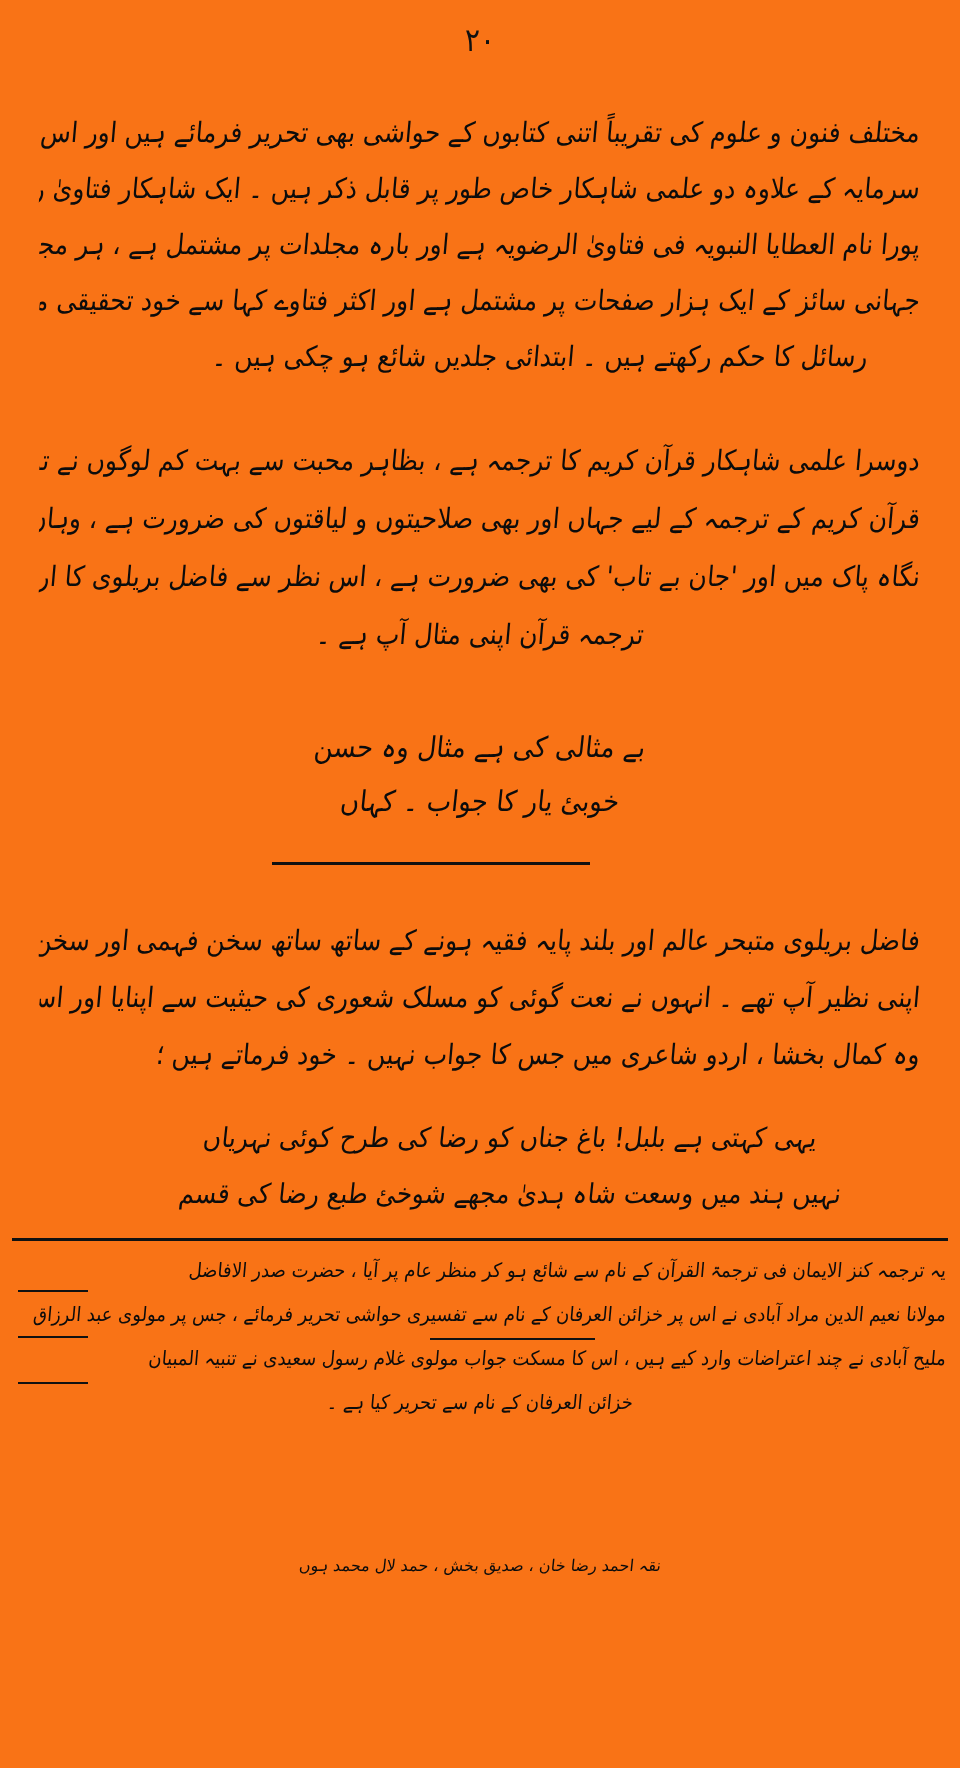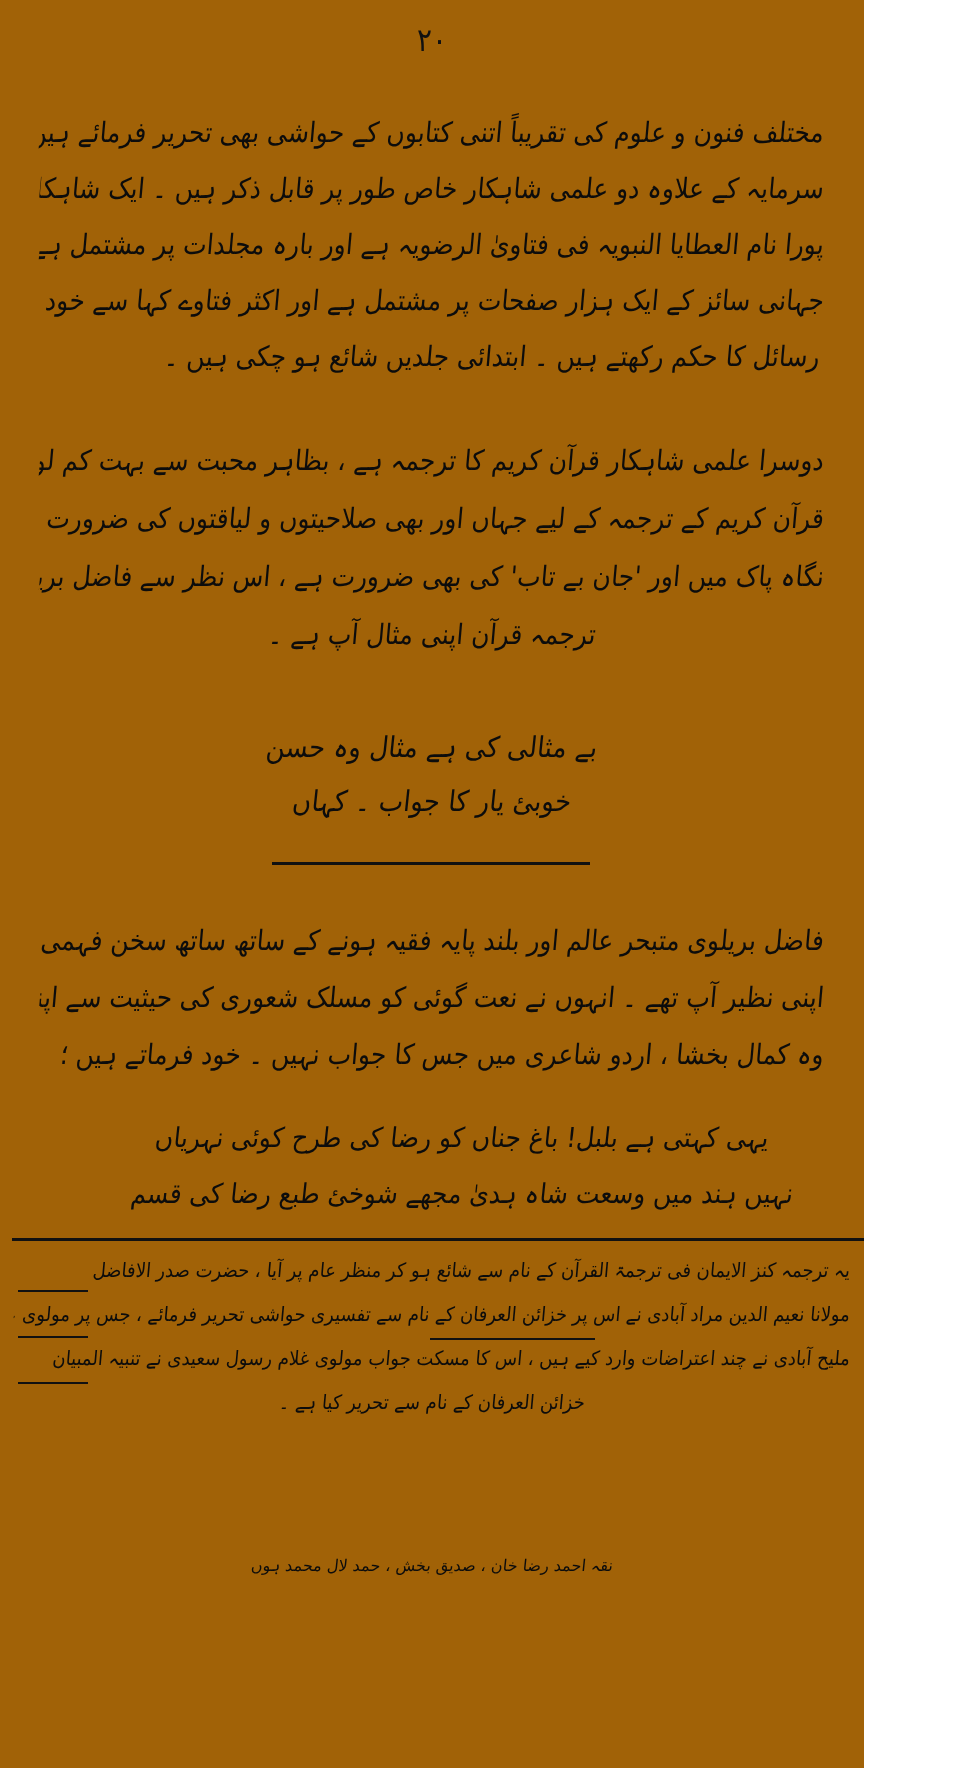--- a/index.html
+++ b/index.html
@@ -2,23 +2,23 @@
 <html><head>
 <meta charset="utf-8">
 <style>
   html, body {
     margin: 0;
     padding: 0;
     background: #ffffff;
   }
   .page {
     position: relative;
-    width: 864px;
+    width: 960px;
     height: 1768px;
-    background: #a16207;
+    background: #f97316;
     overflow: hidden;
     font-family: "DejaVu Sans", sans-serif;
   }
 
   
   .page-number {
     position: absolute;
     top: 24px;
     left: 0;
     width: 100%;

